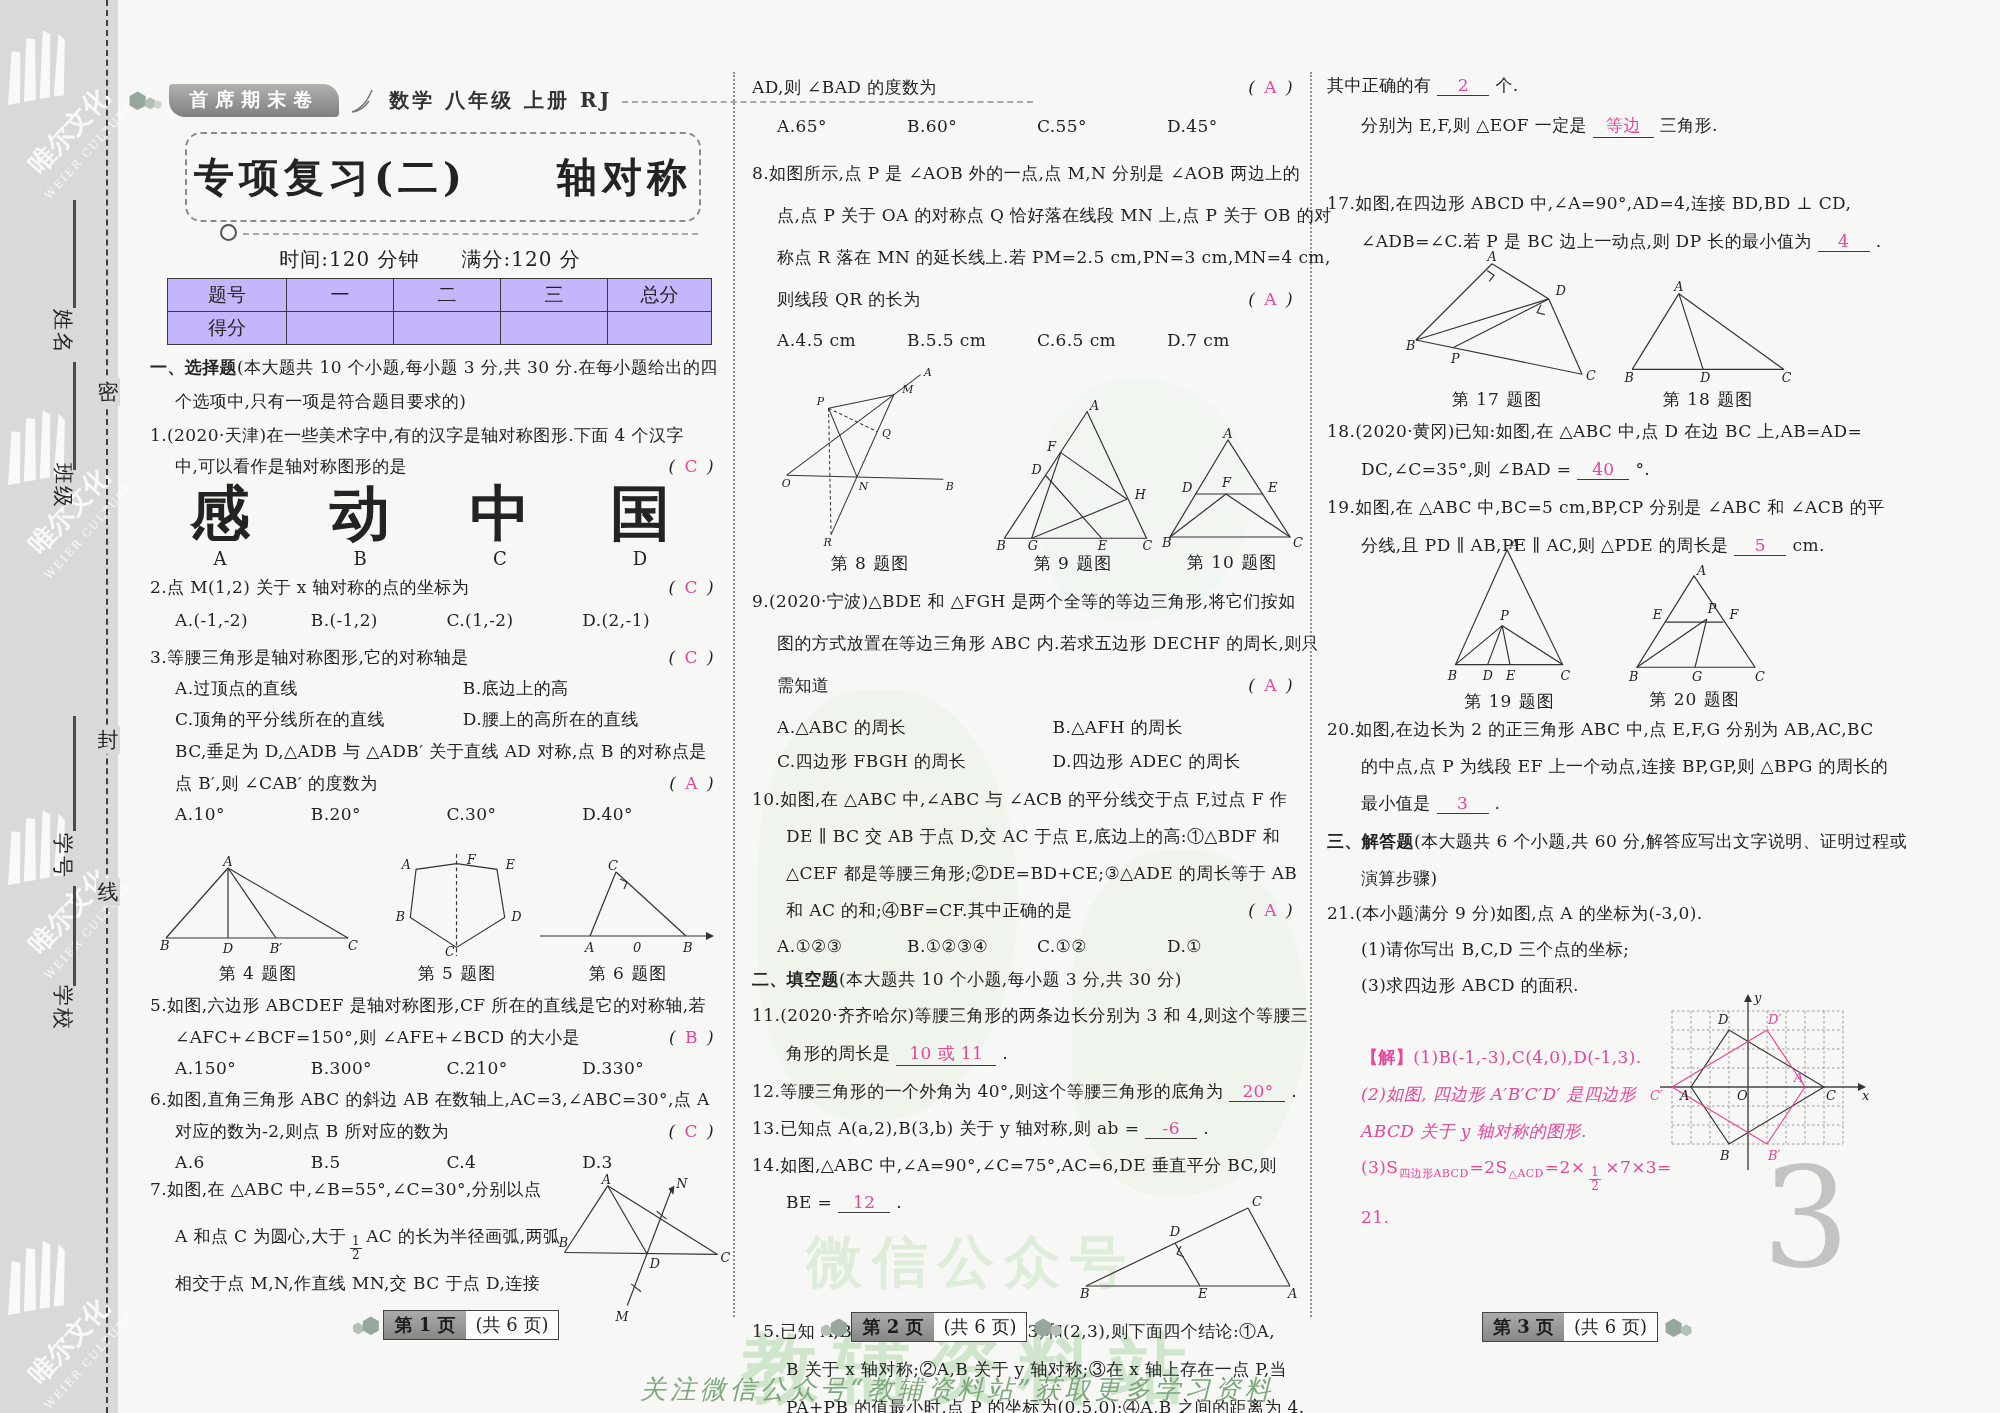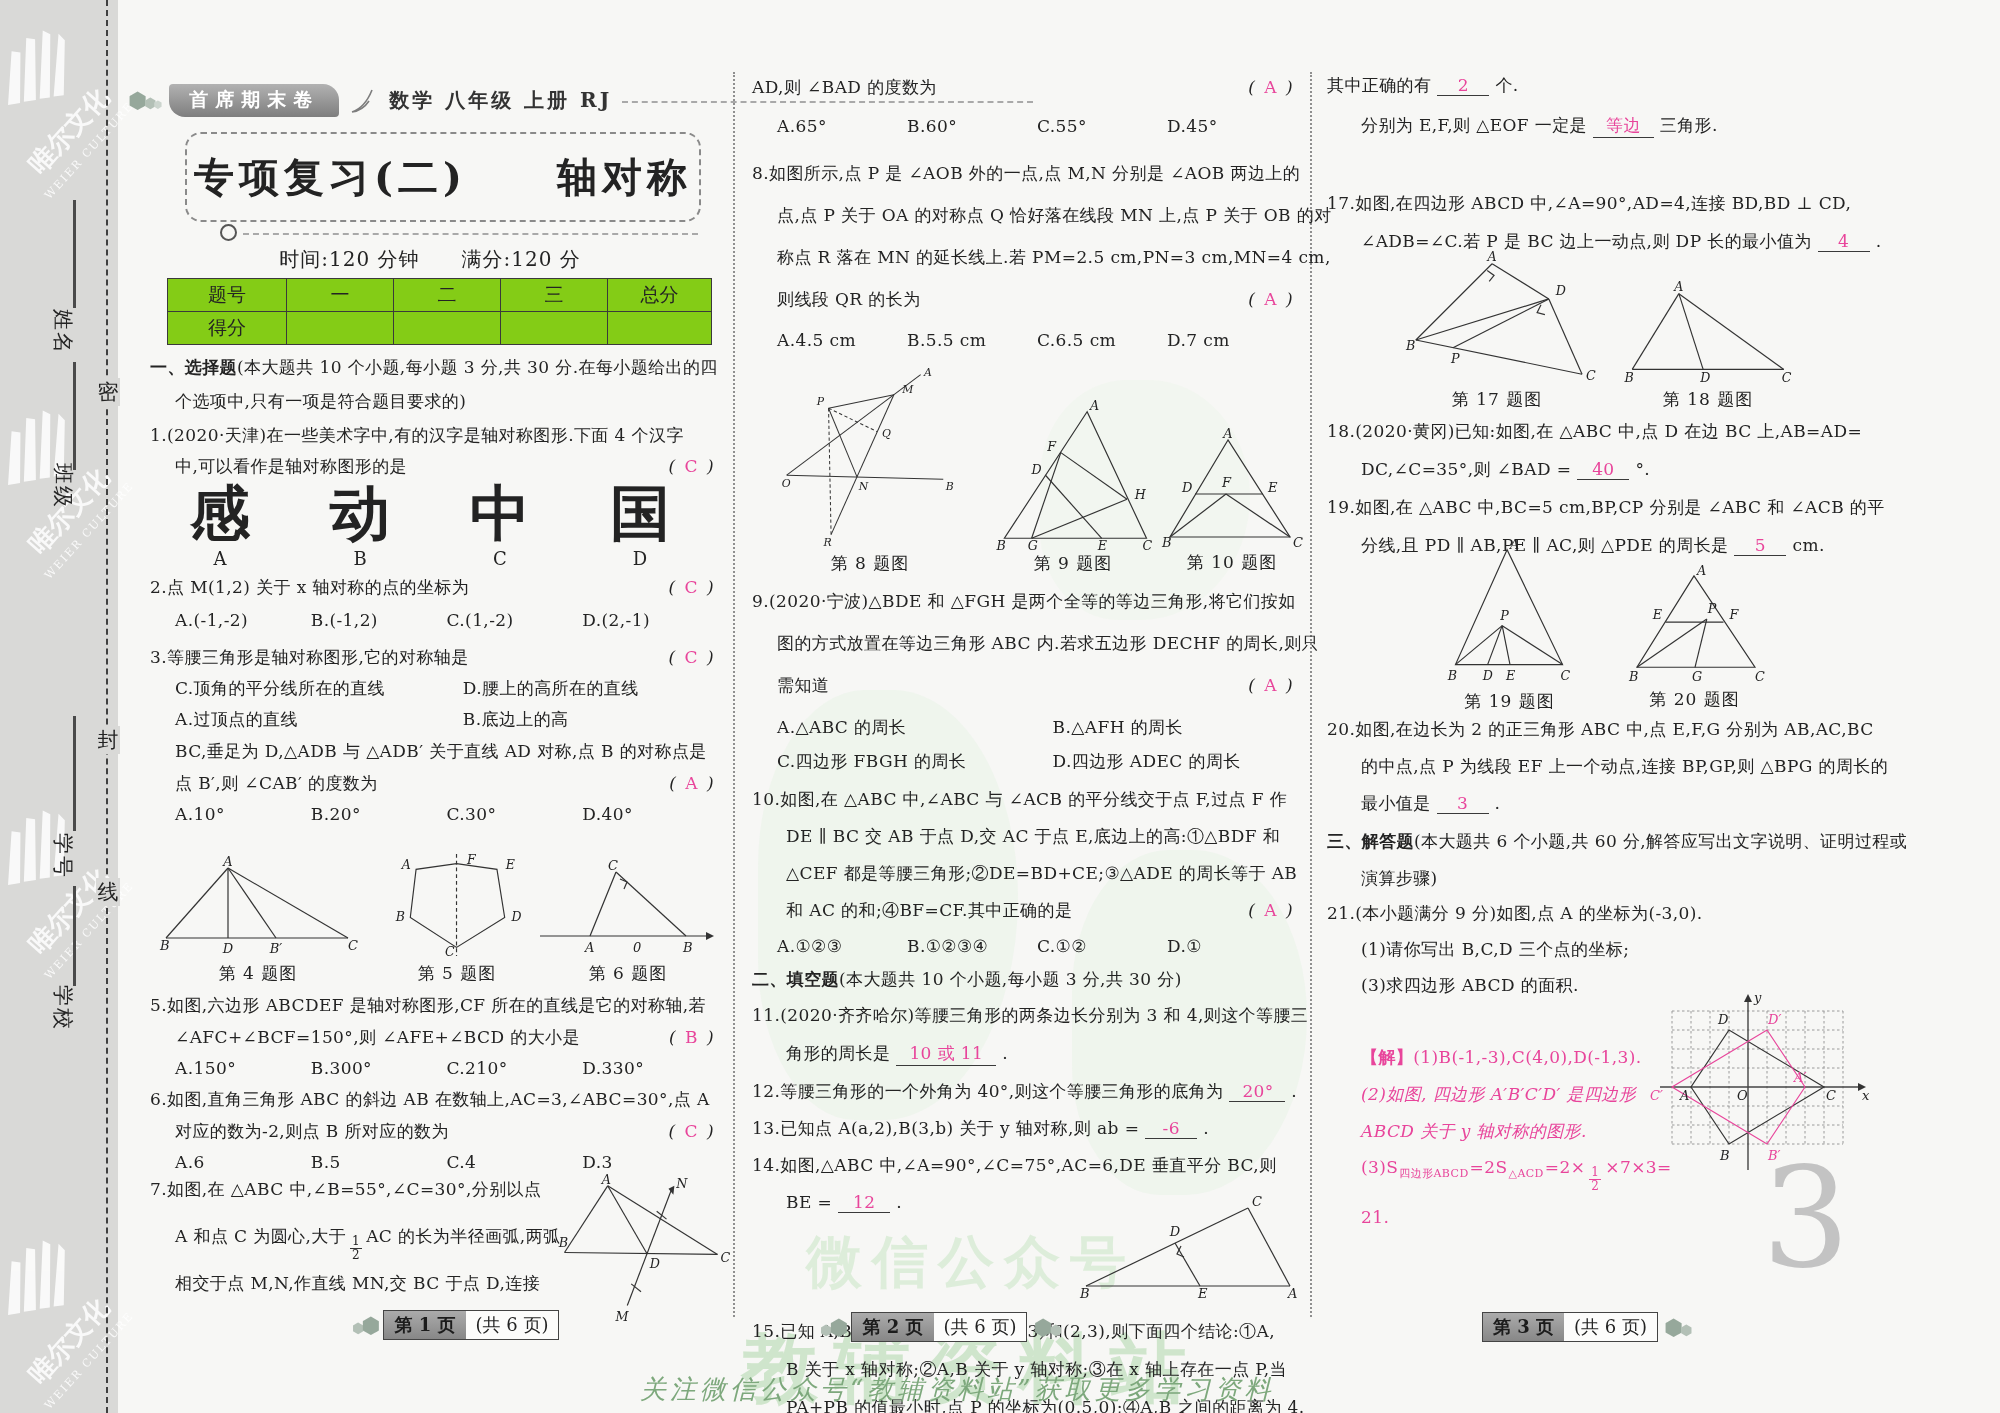--- a/index.html
+++ b/index.html
@@ -30,21 +30,21 @@
          letter-spacing:7px;padding:3px 20px 4px 20px;border-radius:4px 16px 4px 16px}
   .swoosh{width:30px;height:26px}
   .subj{font-weight:bold;letter-spacing:3px;color:#333}
   .dashfill{flex:1 1 0;border-bottom:2px dashed #a9a9a9;height:2px;align-self:center}
   .titlebox{border:2px dashed #8a8a8a;border-radius:16px;display:flex;align-items:center;justify-content:center;
             font-size:40px;font-weight:bold;letter-spacing:5px}
   .circleline{display:flex;align-items:center;gap:6px}
   .circ{width:13px;height:13px;border:2px solid #555;border-radius:50%;background:#f7f7f5}
   .timeline{text-align:center;font-size:20px;letter-spacing:1px}
   
-  .stable{display:grid;grid-template-columns:118px 107px 107px 107px 104px;border:1.6px solid #3a3a3a;background:#84cc16}
+  .stable{display:grid;grid-template-columns:118px 107px 107px 107px 104px;border:1.6px solid #3a3a3a;background:#c4b5fd}
   .stable div{border-left:1.6px solid #3a3a3a;border-top:1.6px solid #3a3a3a;height:32px;
               display:flex;align-items:center;justify-content:center;font-size:19px}
   .stable div:nth-child(-n+5){border-top:none}
   .stable div:nth-child(5n+1){border-left:none}
   
   .bigrow{display:flex;width:560px}
   .bg{display:flex;flex-direction:column;align-items:center;width:25%}
   .bg .ch{font-size:60px;font-weight:bold;line-height:1.05}
   .bg .lb{font-size:18px;margin-top:3px}
   
@@ -201,22 +201,22 @@
 
   <div class="blk lh34" style="left:150px;top:576px;width:568px">
     <div class="line"><span>2.点 M(1,2) 关于 x 轴对称的点的坐标为</span>
       <span class="ansbox"><i>(</i><b class="pk">C</b><i>)</i></span></div>
     <div class="line opts"><span>A.(-1,-2)</span><span>B.(-1,2)</span><span>C.(1,-2)</span><span>D.(2,-1)</span></div>
   </div>
 
   <div class="blk lh31" style="left:150px;top:646px;width:568px">
     <div class="line"><span>3.等腰三角形是轴对称图形,它的对称轴是</span>
       <span class="ansbox"><i>(</i><b class="pk">C</b><i>)</i></span></div>
+    <div class="line opts2"><span>A.过顶点的直线</span><span>B.底边上的高</span></div>
     <div class="line opts2"><span>C.顶角的平分线所在的直线</span><span>D.腰上的高所在的直线</span></div>
-    <div class="line opts2"><span>A.过顶点的直线</span><span>B.底边上的高</span></div>
   </div>
 
   <div class="blk lh32" style="left:150px;top:740px;width:568px">
     <div class="line ind"><span>BC,垂足为 D,△ADB 与 △ADB′ 关于直线 AD 对称,点 B 的对称点是</span></div>
     <div class="line ind"><span>点 B′,则 ∠CAB′ 的度数为</span>
       <span class="ansbox"><i>(</i><b class="pk">A</b><i>)</i></span></div>
     <div class="line opts"><span>A.10°</span><span>B.20°</span><span>C.30°</span><span>D.40°</span></div>
   </div>
 
   <div class="figc" style="left:158px;top:858px">

